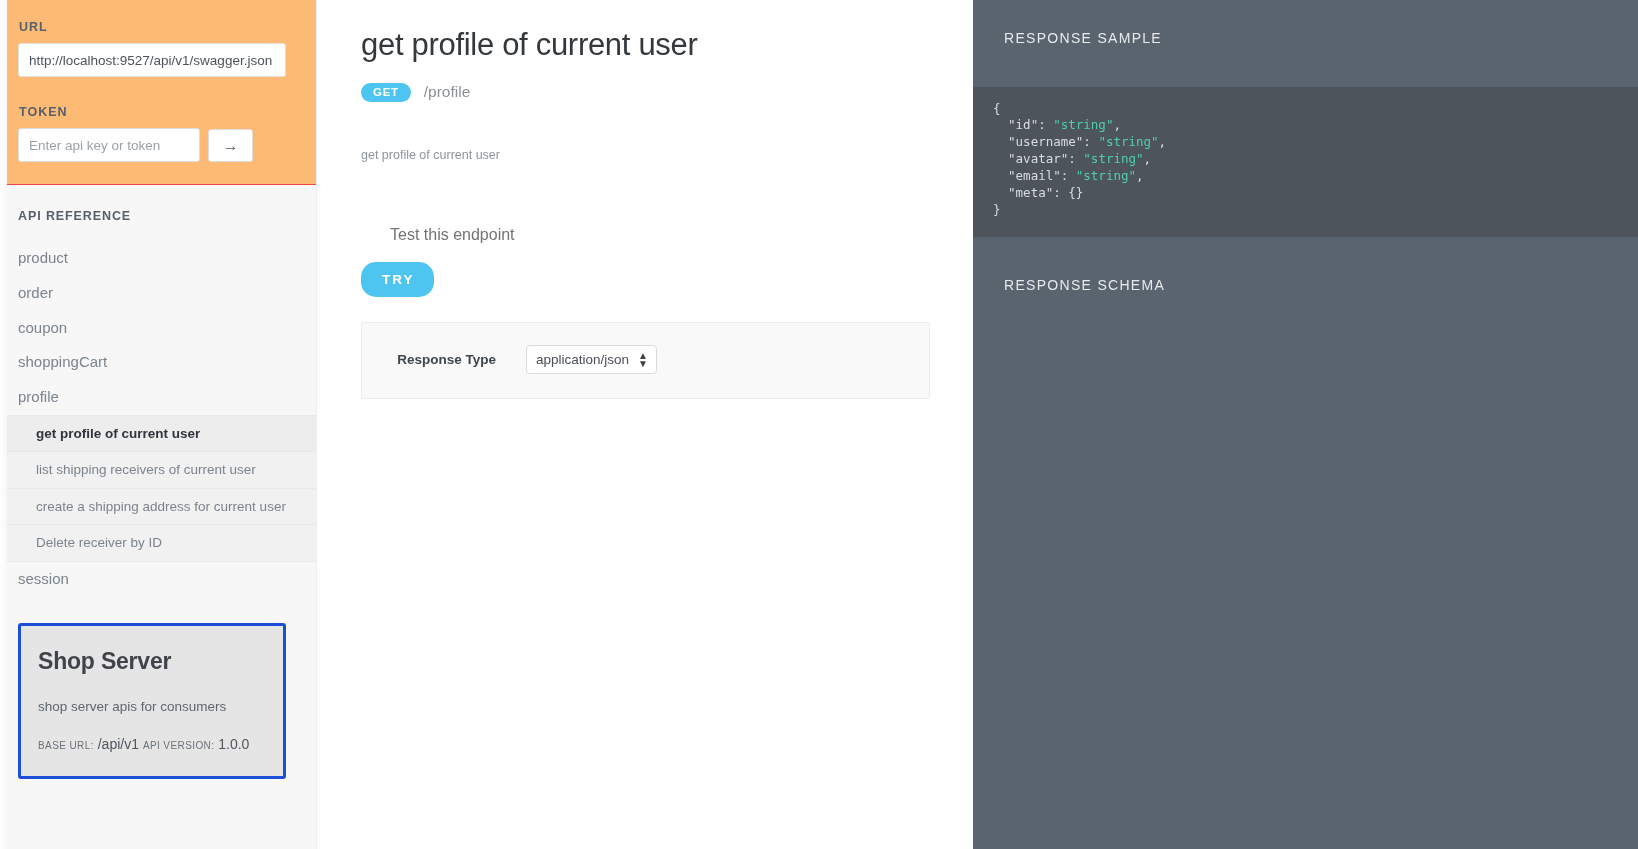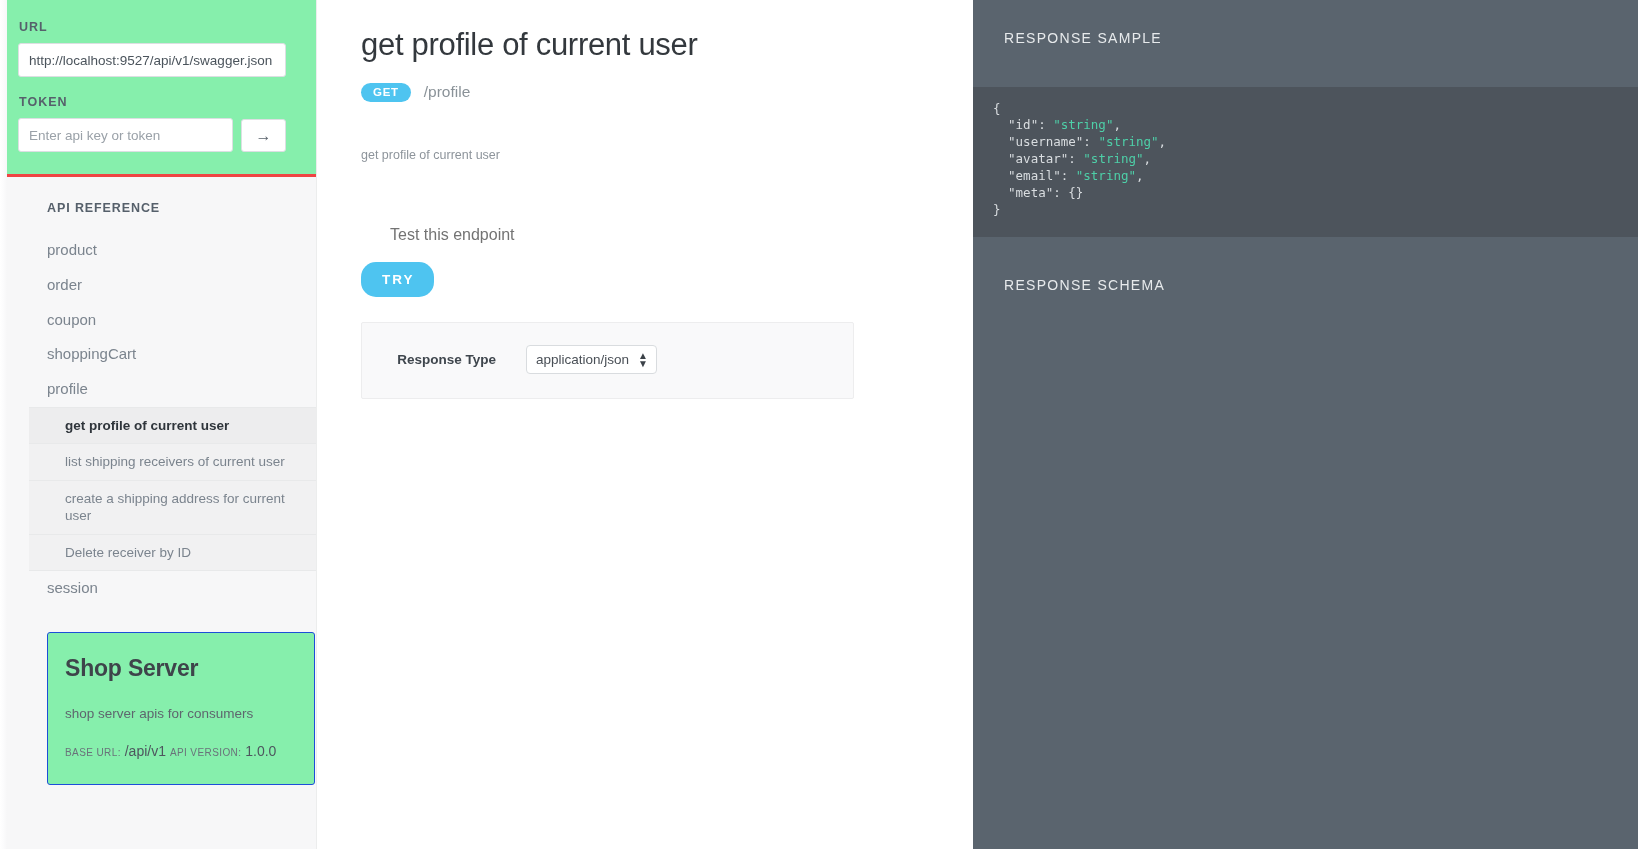--- a/index.html
+++ b/index.html
@@ -33,65 +33,64 @@
     position: absolute;
     left: 0; top: 0; bottom: 0;
     width: 7px;
     background: linear-gradient(to right, #ffffff 0%, #fbfbfc 55%, #f7f7f8 100%);
     z-index: 5;
     pointer-events: none;
   }
 
   .sidebar-top {
     padding: 20px 18px 22px 18px;
-    background: #86efac;
-    border-bottom: 3px solid #ef4444;
+    background: #fdba74;
+    border-bottom: 1px solid #ef4444;
   }
   .field-label {
     font-size: 12.5px;
     font-weight: bold;
     letter-spacing: 1.0px;
     color: #56606b;
     margin: 0 0 9px 1px;
   }
-  .field-label.token { margin-top: 18px; }
+  .field-label.token { margin-top: 28px; }
 
   .url-input, .token-input {
     width: 268px;
     height: 33px;
     border: 1px solid #dcdfe2;
     border-radius: 3px;
     background: #ffffff;
     padding: 16px 10px;
     font-size: 13.5px;
     color: #4b545c;
     font-family: "Liberation Sans", sans-serif;
     outline: none;
   }
   .token-row { display: flex; align-items: center; gap: 8px; }
-  .token-input { width: 215px; }
+  .token-input { width: 182px; }
   .go-btn {
     width: 45px; height: 33px;
     border: 1px solid #dcdfe2;
     border-radius: 3px;
     background: #ffffff;
     color: #5a636c;
     font-size: 16px;
     line-height: 31px;
     text-align: center;
     cursor: pointer;
     padding: 0;
   }
   .token-input::placeholder { color: #9aa1a8; }
 
   
   .nav {
     padding-top: 24px;
     position: relative;
-    padding-left: 29px;
   }
   .nav-heading {
     font-size: 12.5px;
     font-weight: bold;
     letter-spacing: 0.9px;
     color: #56606b;
     padding: 0 18px;
     margin-bottom: 18px;
   }
   .nav-group {
@@ -118,22 +117,22 @@
   .sub-item.active {
     background: #ededee;
     color: #2f353b;
     font-weight: bold;
   }
 
   
   .info-card {
     margin: 26px 11px 0 18px;
     width: 268px;
-    background: #86efac;
-    border: 1px solid #1d4ed8;
+    background: #e5e5e5;
+    border: 3px solid #1d4ed8;
     border-radius: 3px;
     padding: 22px 17px 24px 17px;
   }
   .info-title {
     font-size: 23px;
     font-weight: bold;
     color: #3e444a;
     margin: 0 0 24px 0;
     letter-spacing: -0.2px;
   }
@@ -213,21 +212,21 @@
     border-radius: 15px;
     font-size: 13.5px;
     font-weight: bold;
     letter-spacing: 2px;
     padding: 10px 19px 10px 21px;
     cursor: pointer;
     font-family: "Liberation Sans", sans-serif;
   }
   .params-panel {
     margin-top: 25px;
-    width: 493px;
+    width: 569px;
     background: #f9f9fa;
     border: 1px solid #ededee;
     border-radius: 2px;
     padding: 22px 24px 24px 24px;
     display: flex;
     align-items: center;
   }
   .param-label {
     font-size: 13.5px;
     font-weight: bold;

